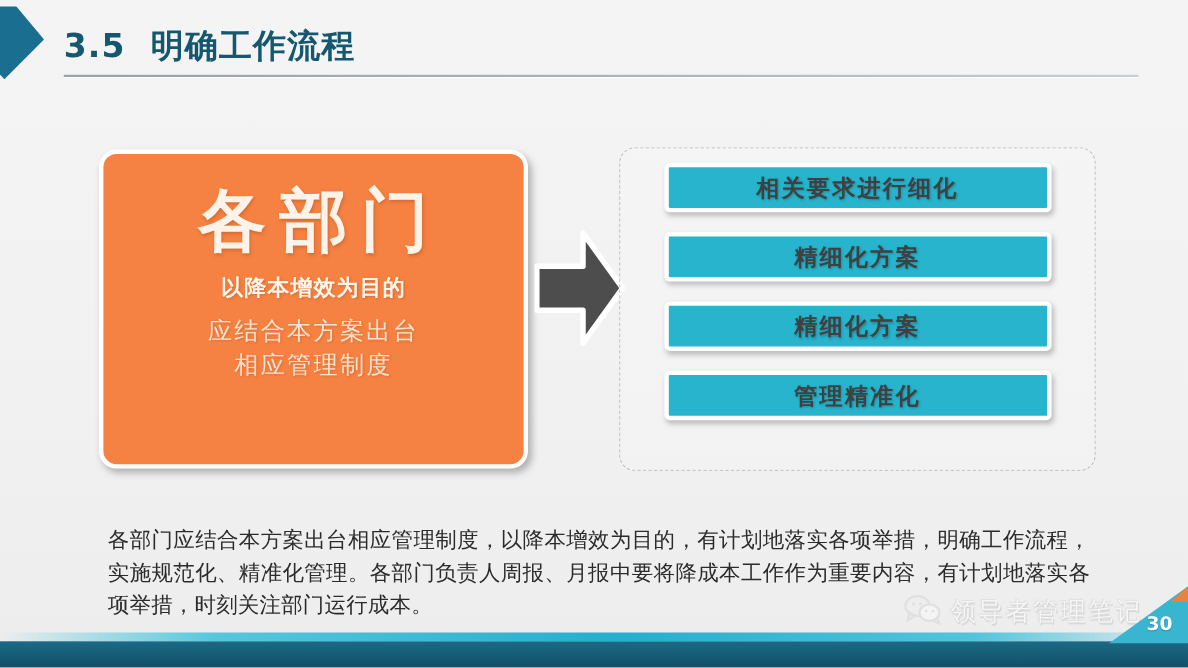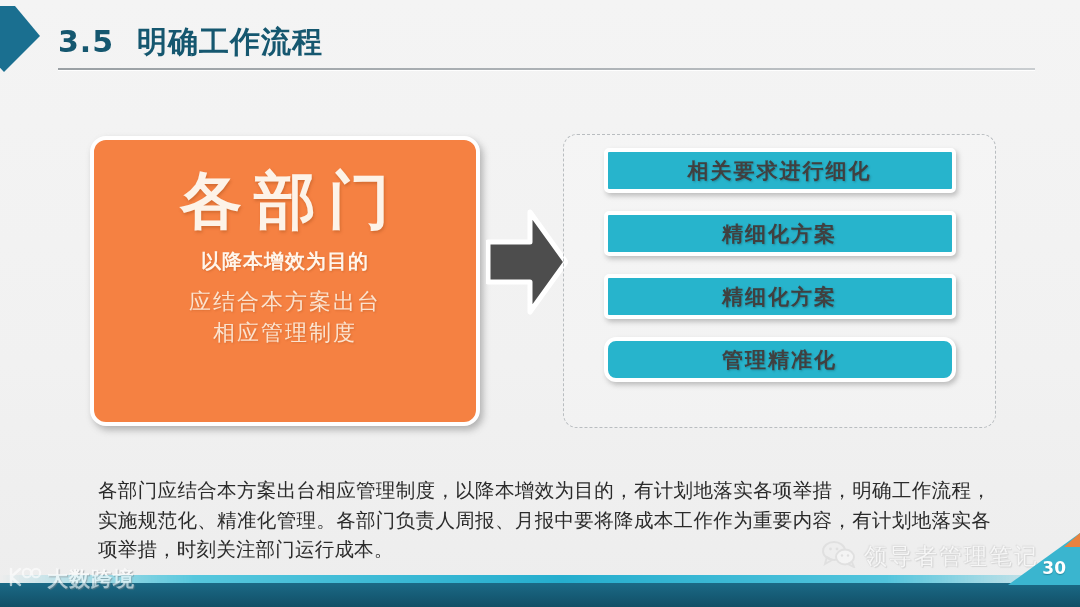--- a/index.html
+++ b/index.html
@@ -139,21 +139,21 @@
     box-shadow: 2px 3px 5px rgba(110,110,110,0.40);
     display: flex;
     align-items: center;
     justify-content: center;
     font-size: 21px;
     font-weight: bold;
     color: #404040;
     letter-spacing: 2px;
     text-shadow: 1px 1px 2px rgba(20,90,105,0.45);
   }
-  .teal-item:last-child { margin-bottom: 0; border-radius: 12px; }
+  .teal-item:last-child { margin-bottom: 0; }
 
   
   .body-paragraph {
     position: absolute;
     left: 98px;
     top: 476px;
     width: 893px;
     font-family: "DejaVu Serif", "Liberation Serif", serif;
     font-size: 19.5px;
     line-height: 1.52;
@@ -288,30 +288,20 @@
         <circle cx="20" cy="15.5" r="1.2" fill="#d4d4d4"></circle>
         <circle cx="26" cy="15.5" r="1.2" fill="#d4d4d4"></circle>
       </svg>
     </span>
     <span class="wm-text">领导者管理笔记</span>
   </div>
 
   <div class="footer-glow"></div>
   <div class="footer-bar"></div>
 
-  <div class="brand-watermark">
-    <span>
-      <svg width="34" height="22" viewBox="0 0 34 22" xmlns="http://www.w3.org/2000/svg">
-        <path d="M3 3 L3 19 M3 11 L12 3 M3 11 L12 19" stroke="#ffffff" stroke-width="2.4" fill="none" stroke-linecap="round"></path>
-        <circle cx="19" cy="7" r="4.2" fill="none" stroke="#ffffff" stroke-width="2"></circle>
-        <circle cx="28" cy="7" r="4.2" fill="none" stroke="#ffffff" stroke-width="2"></circle>
-      </svg>
-    </span>
-    <span class="bw-text">大数跨境</span>
-  </div>
 
   <div class="page-corner">
     <svg width="86" height="52" viewBox="0 0 86 52" xmlns="http://www.w3.org/2000/svg">
       <polygon points="86,0 86,52 14,52" fill="#3ab5cf"></polygon>
       <polygon points="86,0 86,14 70,14" fill="#e8823f"></polygon>
     </svg>
   </div>
   <div class="page-number">30</div>
 
 </div>

